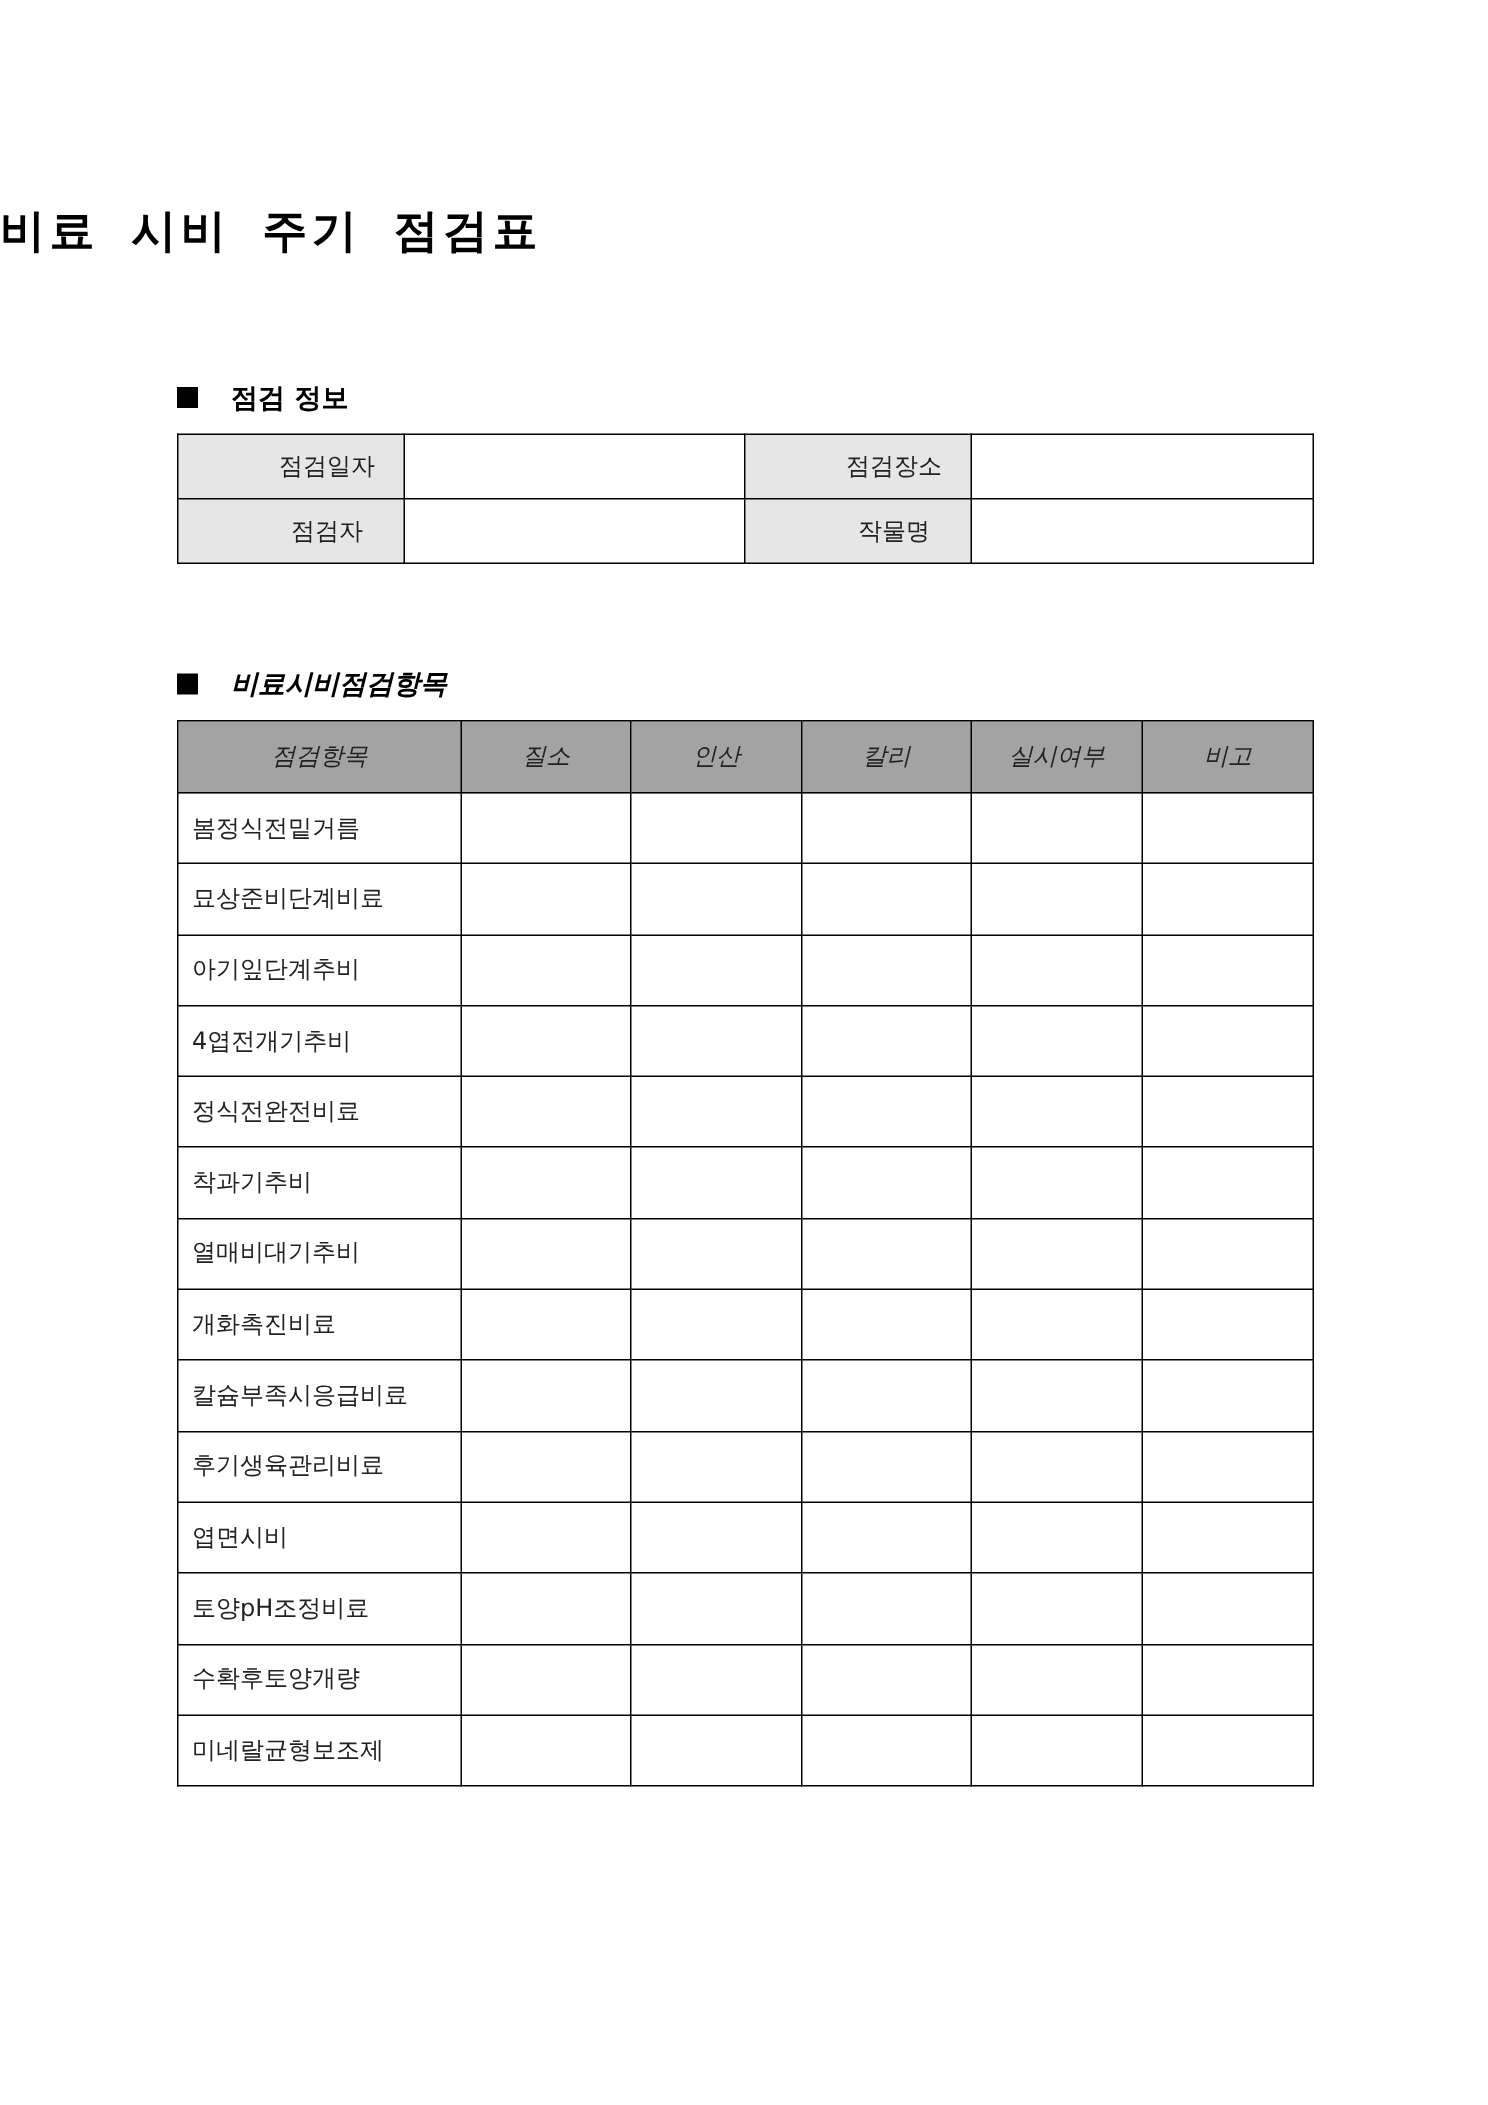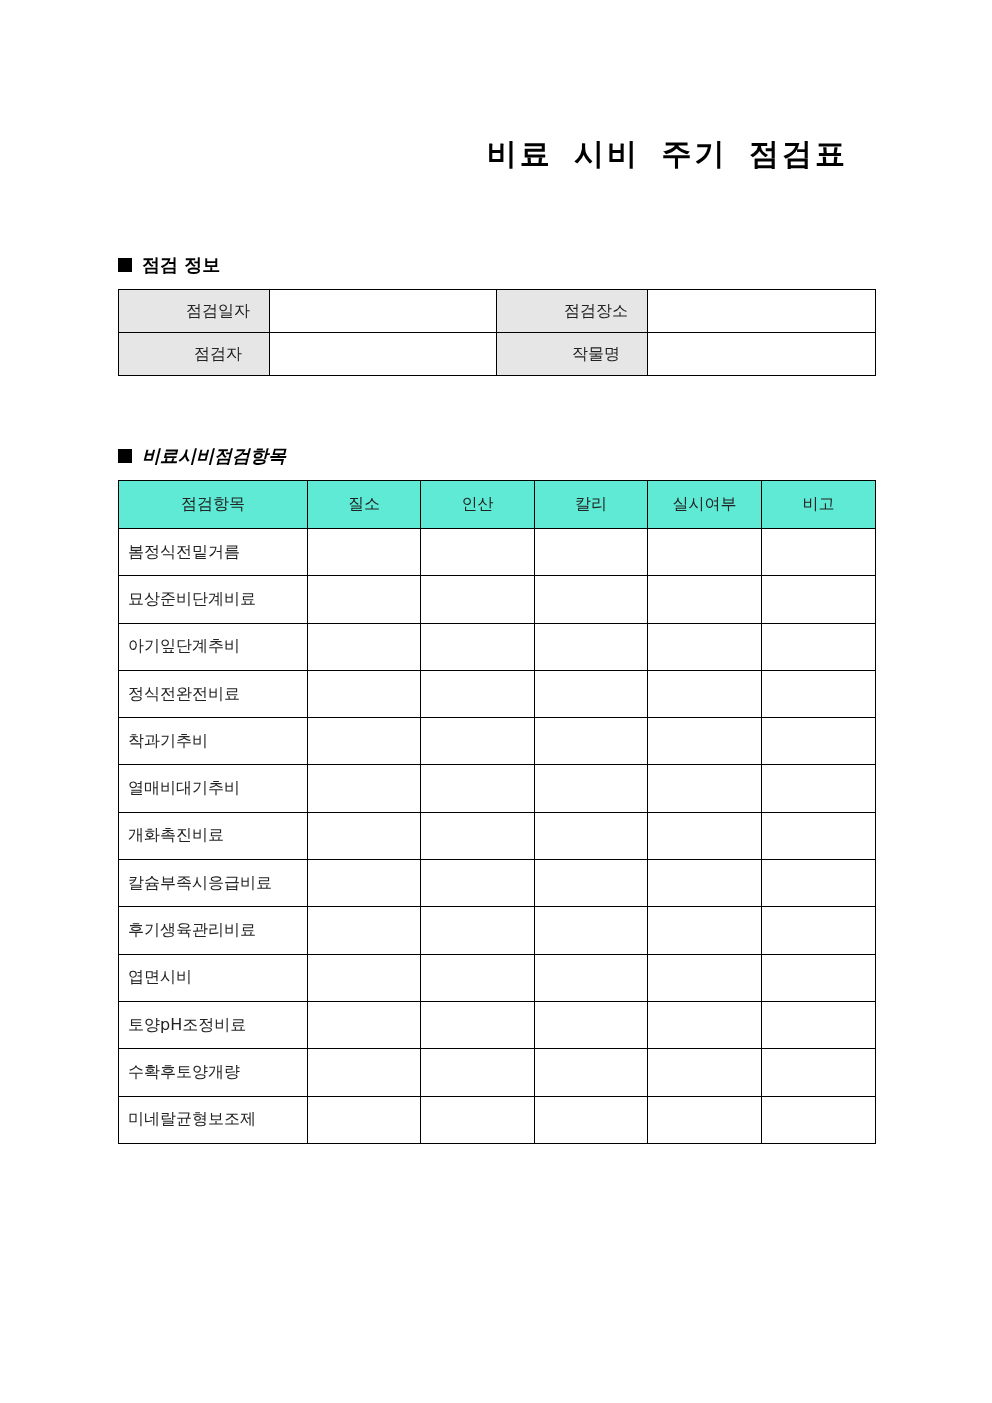--- a/index.html
+++ b/index.html
@@ -1,29 +1,29 @@
 <!DOCTYPE html>
 <html><head>
 <meta charset="utf-8">
 <style>
   html, body { margin: 0; padding: 0; background: #ffffff; }
   body { width: 992px; height: 1403px; position: relative; overflow: hidden;
          font-family: "DejaVu Sans", "Liberation Sans", sans-serif; color: #111; }
-  .title { position: absolute; top: 134px; left: 0; width: 848px; text-align: right;
+  .title { position: absolute; top: 134px; left: 0; width: 848px; text-align: left;
            font-size: 30px; font-weight: bold; letter-spacing: 3px; word-spacing: 8px; color: #000; }
   .section-heading { position: absolute; left: 118px; font-size: 18px; font-weight: bold;
-                     display: flex; align-items: center; gap: 10px; color: #000; }
+                     display: flex; align-items: center; gap: 22px; color: #000; }
   .sq { display: inline-block; width: 14px; height: 14px; background: #000; }
   table { border-collapse: collapse; position: absolute; left: 118px; width: 757px; table-layout: fixed; }
   td, th { border: 1.3px solid #000; font-size: 16px; font-weight: normal; padding: 0; color: #222; }
   .info-table { top: 289px; }
   .info-table td { height: 42px; padding-left: 48px; }
   .lbl { background: #e6e6e6; text-align: center; }
   .items-table { top: 480px; }
-  .items-table th { background: #5eead4; height: 47px; text-align: center; }
+  .items-table th { background: #a3a3a3; height: 47px; text-align: center; font-style: italic; }
   .items-table td { height: 46.3px; }
   .items-table td.item { text-align: left; padding-left: 9px; }
 </style>
 </head>
 <body>
 
 <div class="title">비료 시비 주기 점검표</div>
 
 <div class="section-heading" style="top:253px;">
   <span class="sq"></span>
@@ -89,20 +89,28 @@
       <tr>
         <td class="item">묘상준비단계비료</td>
         <td></td>
         <td></td>
         <td></td>
         <td></td>
         <td></td>
       </tr>
       <tr>
         <td class="item">아기잎단계추비</td>
+        <td></td>
+        <td></td>
+        <td></td>
+        <td></td>
+        <td></td>
+      </tr>
+      <tr>
+        <td class="item">4엽전개기추비</td>
         <td></td>
         <td></td>
         <td></td>
         <td></td>
         <td></td>
       </tr>
       <tr>
         <td class="item">정식전완전비료</td>
         <td></td>
         <td></td>

